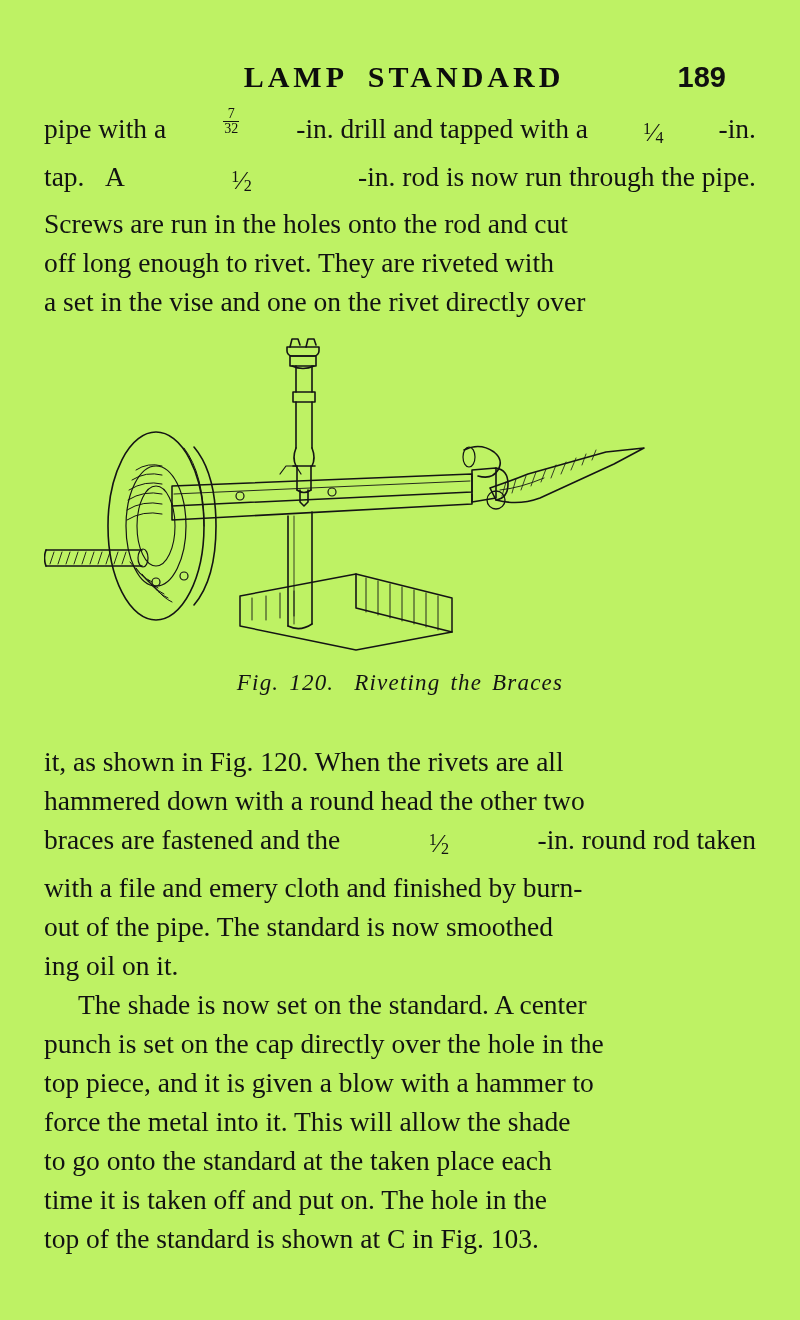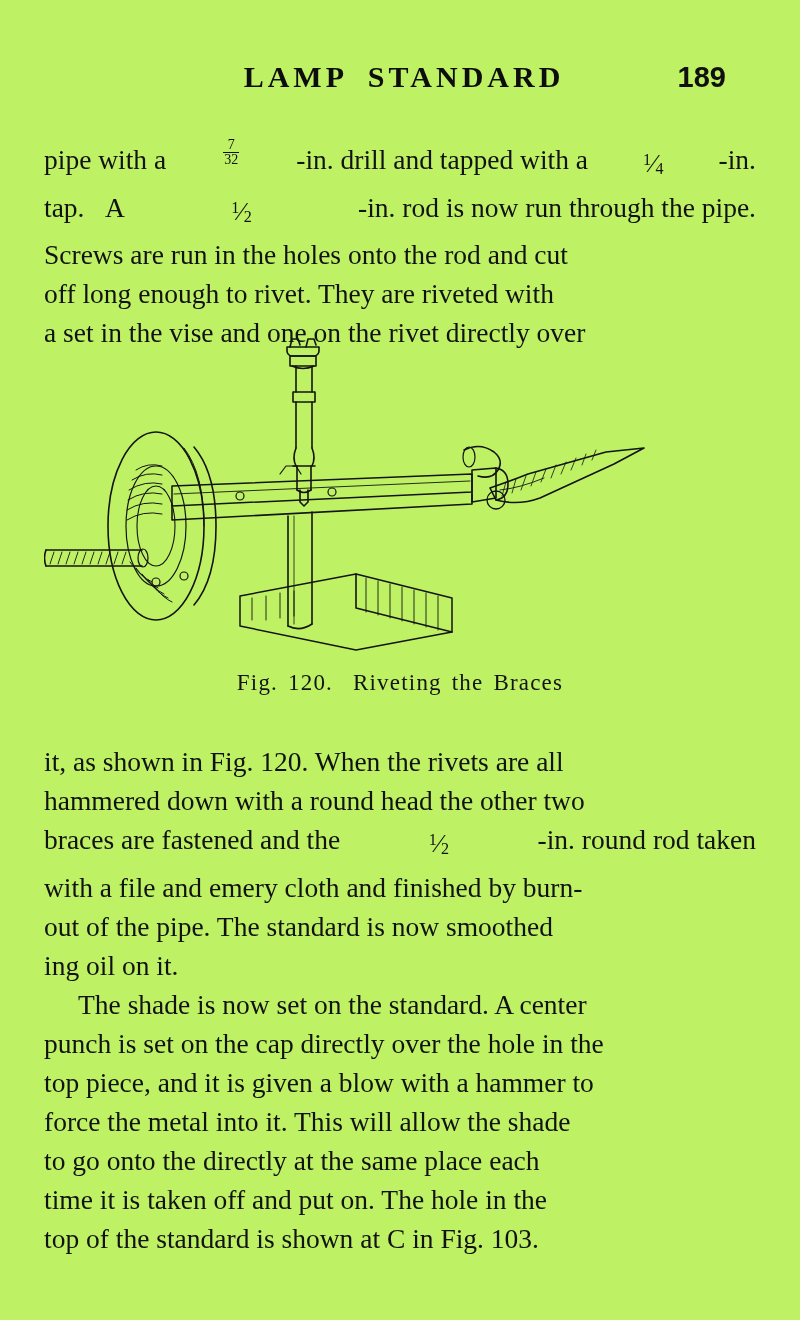--- a/index.html
+++ b/index.html
@@ -59,21 +59,21 @@
     text-justify: inter-word;
     color: #121212;
   }
   .textblock p {
     margin: 0;
   }
   .para-indent {
     text-indent: 34px;
   }
   .block-top {
-    top: 140px;
+    top: 109px;
   }
   .block-bottom {
     top: 742px;
   }
   .line {
     display: block;
     white-space: nowrap;
   }
   
   .l-just {
@@ -121,20 +121,21 @@
   }
   .figure svg {
     display: block;
   }
   .figure-caption {
     position: absolute;
     left: 0;
     top: 340px;
     width: 712px;
     text-align: center;
+    font-style: italic;
     font-size: 23px;
     letter-spacing: 1.2px;
     word-spacing: 3px;
     color: #141414;
   }
 </style>
 </head>
 <body>
 
 <div class="page">
@@ -287,19 +288,19 @@
       </span>
       <span class="line">with a file and emery cloth and finished by burn-</span>
       <span class="line">out of the pipe.   The standard is now smoothed</span>
       <span class="line">ing oil on it.</span>
     </p>
     <p class="para-indent">
       <span class="line" style="text-indent:34px;">The shade is now set on the standard.   A center</span>
       <span class="line" style="text-indent:0;">punch is set on the cap directly over the hole in the</span>
       <span class="line" style="text-indent:0;">top piece, and it is given a blow with a hammer to</span>
       <span class="line" style="text-indent:0;">force the metal into it.   This will allow the shade</span>
-      <span class="line" style="text-indent:0;">to go onto the directly at the same place each</span>
+      <span class="line" style="text-indent:0;">to go onto the standard at the taken place each</span>
       <span class="line" style="text-indent:0;">time it is taken off and put on.   The hole in the</span>
       <span class="line" style="text-indent:0;">top of the standard is shown at C in Fig. 103.</span>
     </p>
   </div>
 
 </div>
 
 </body></html>

